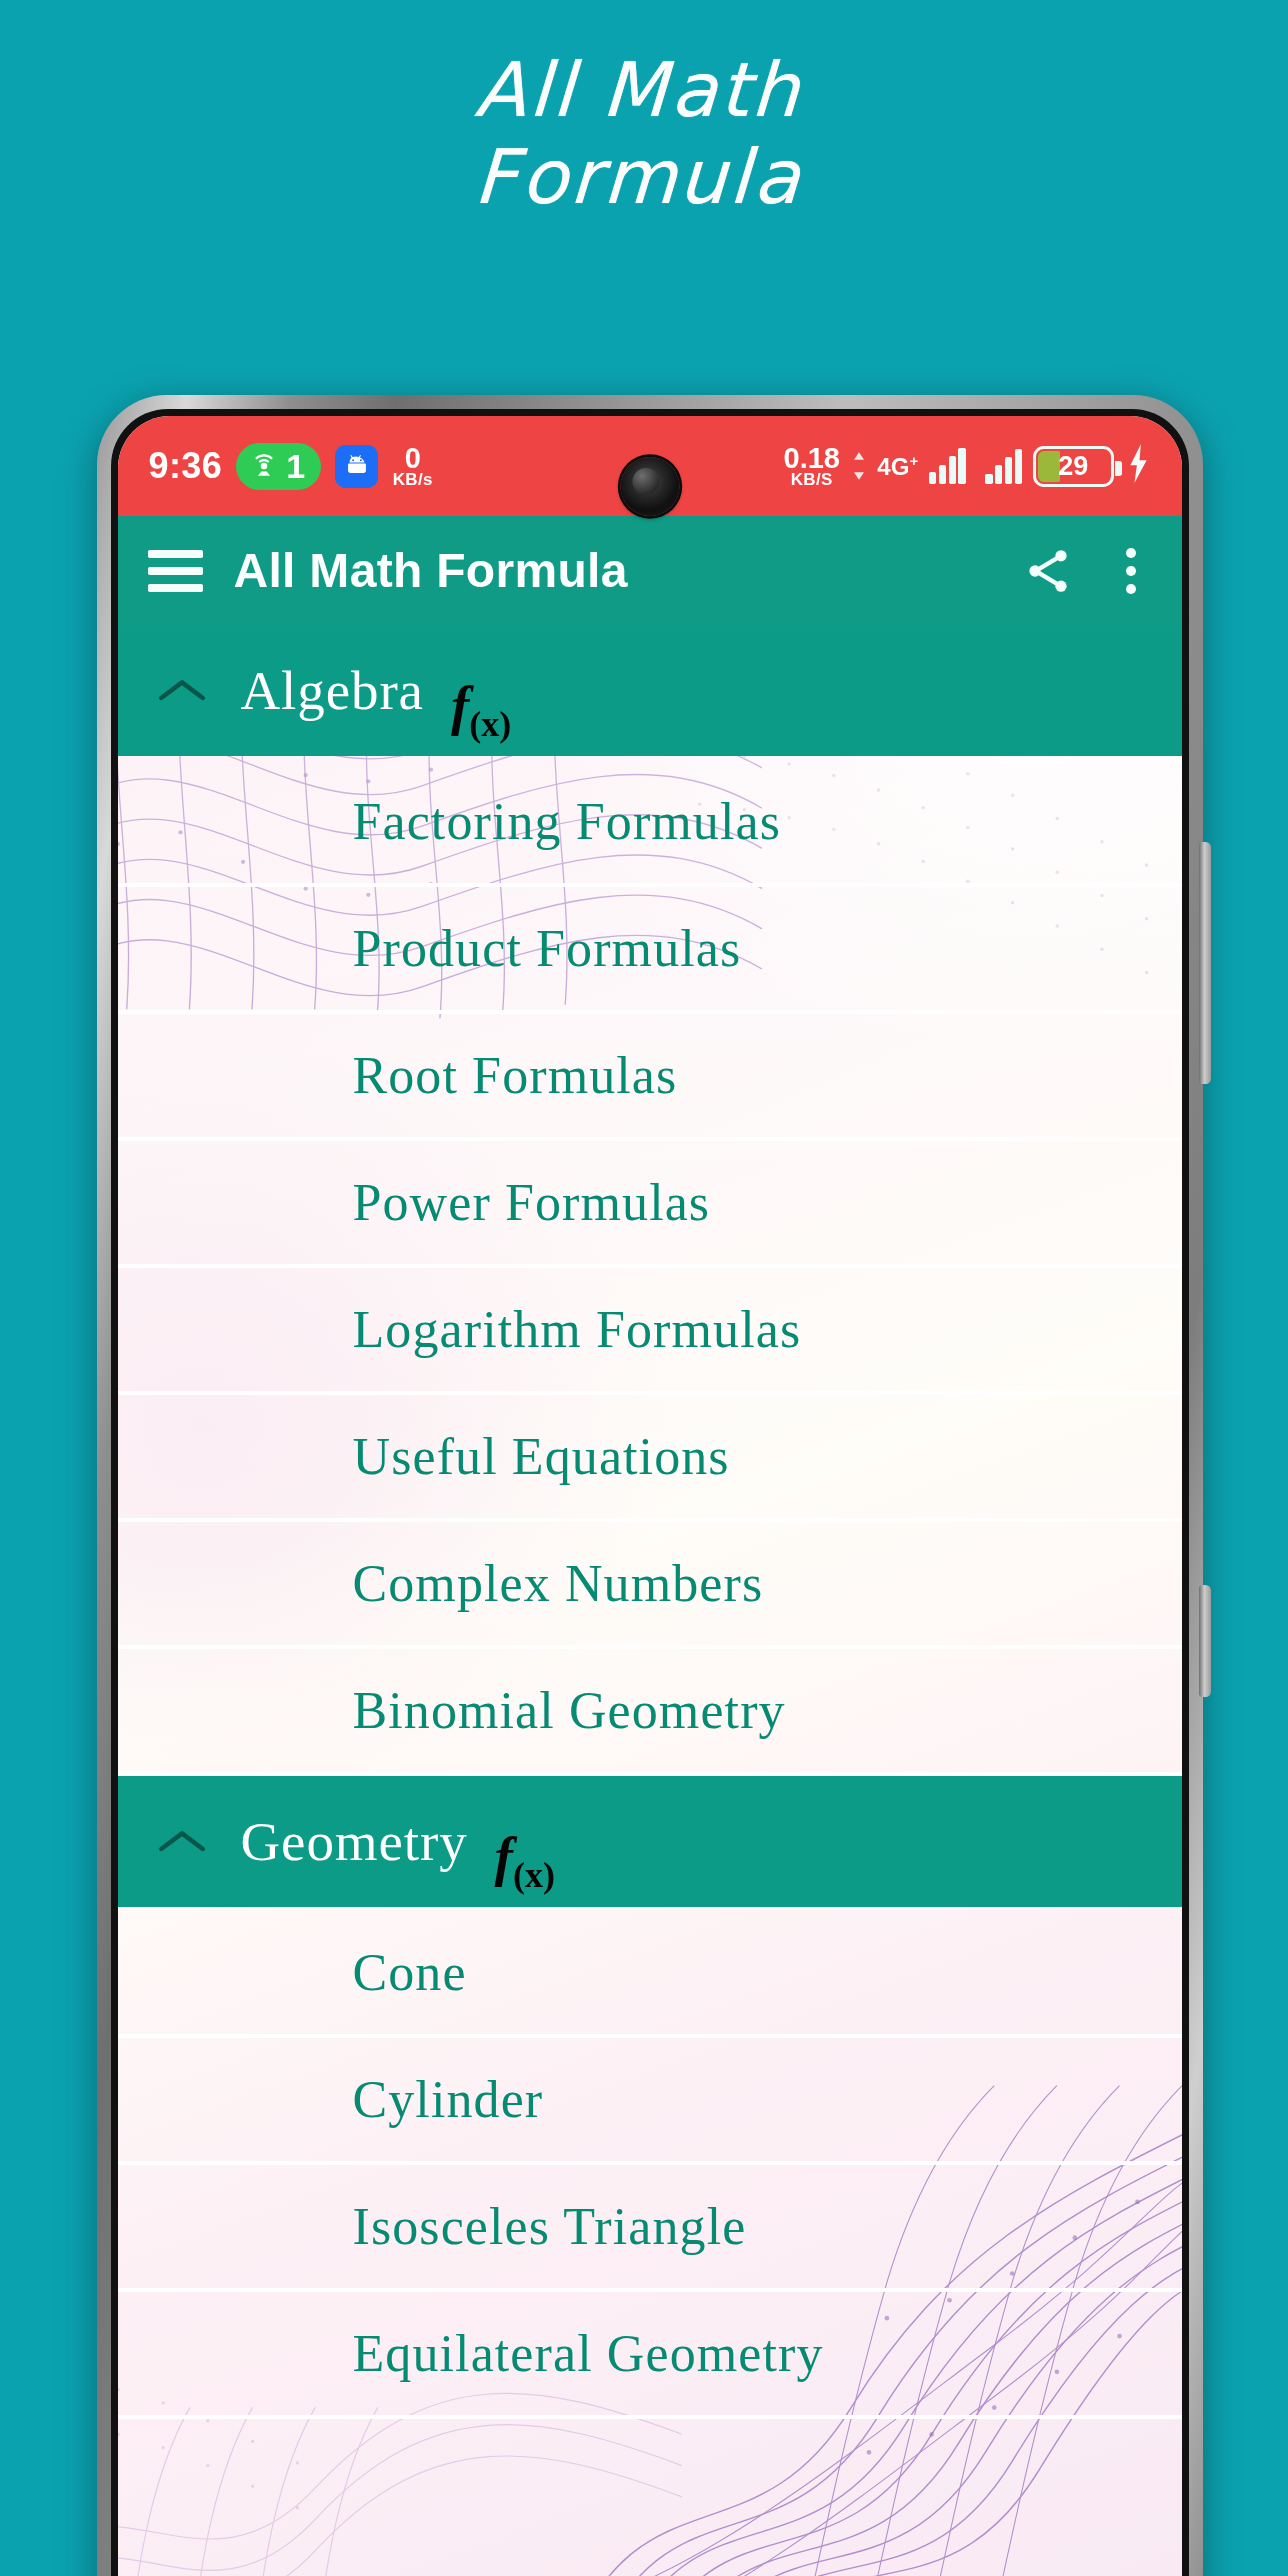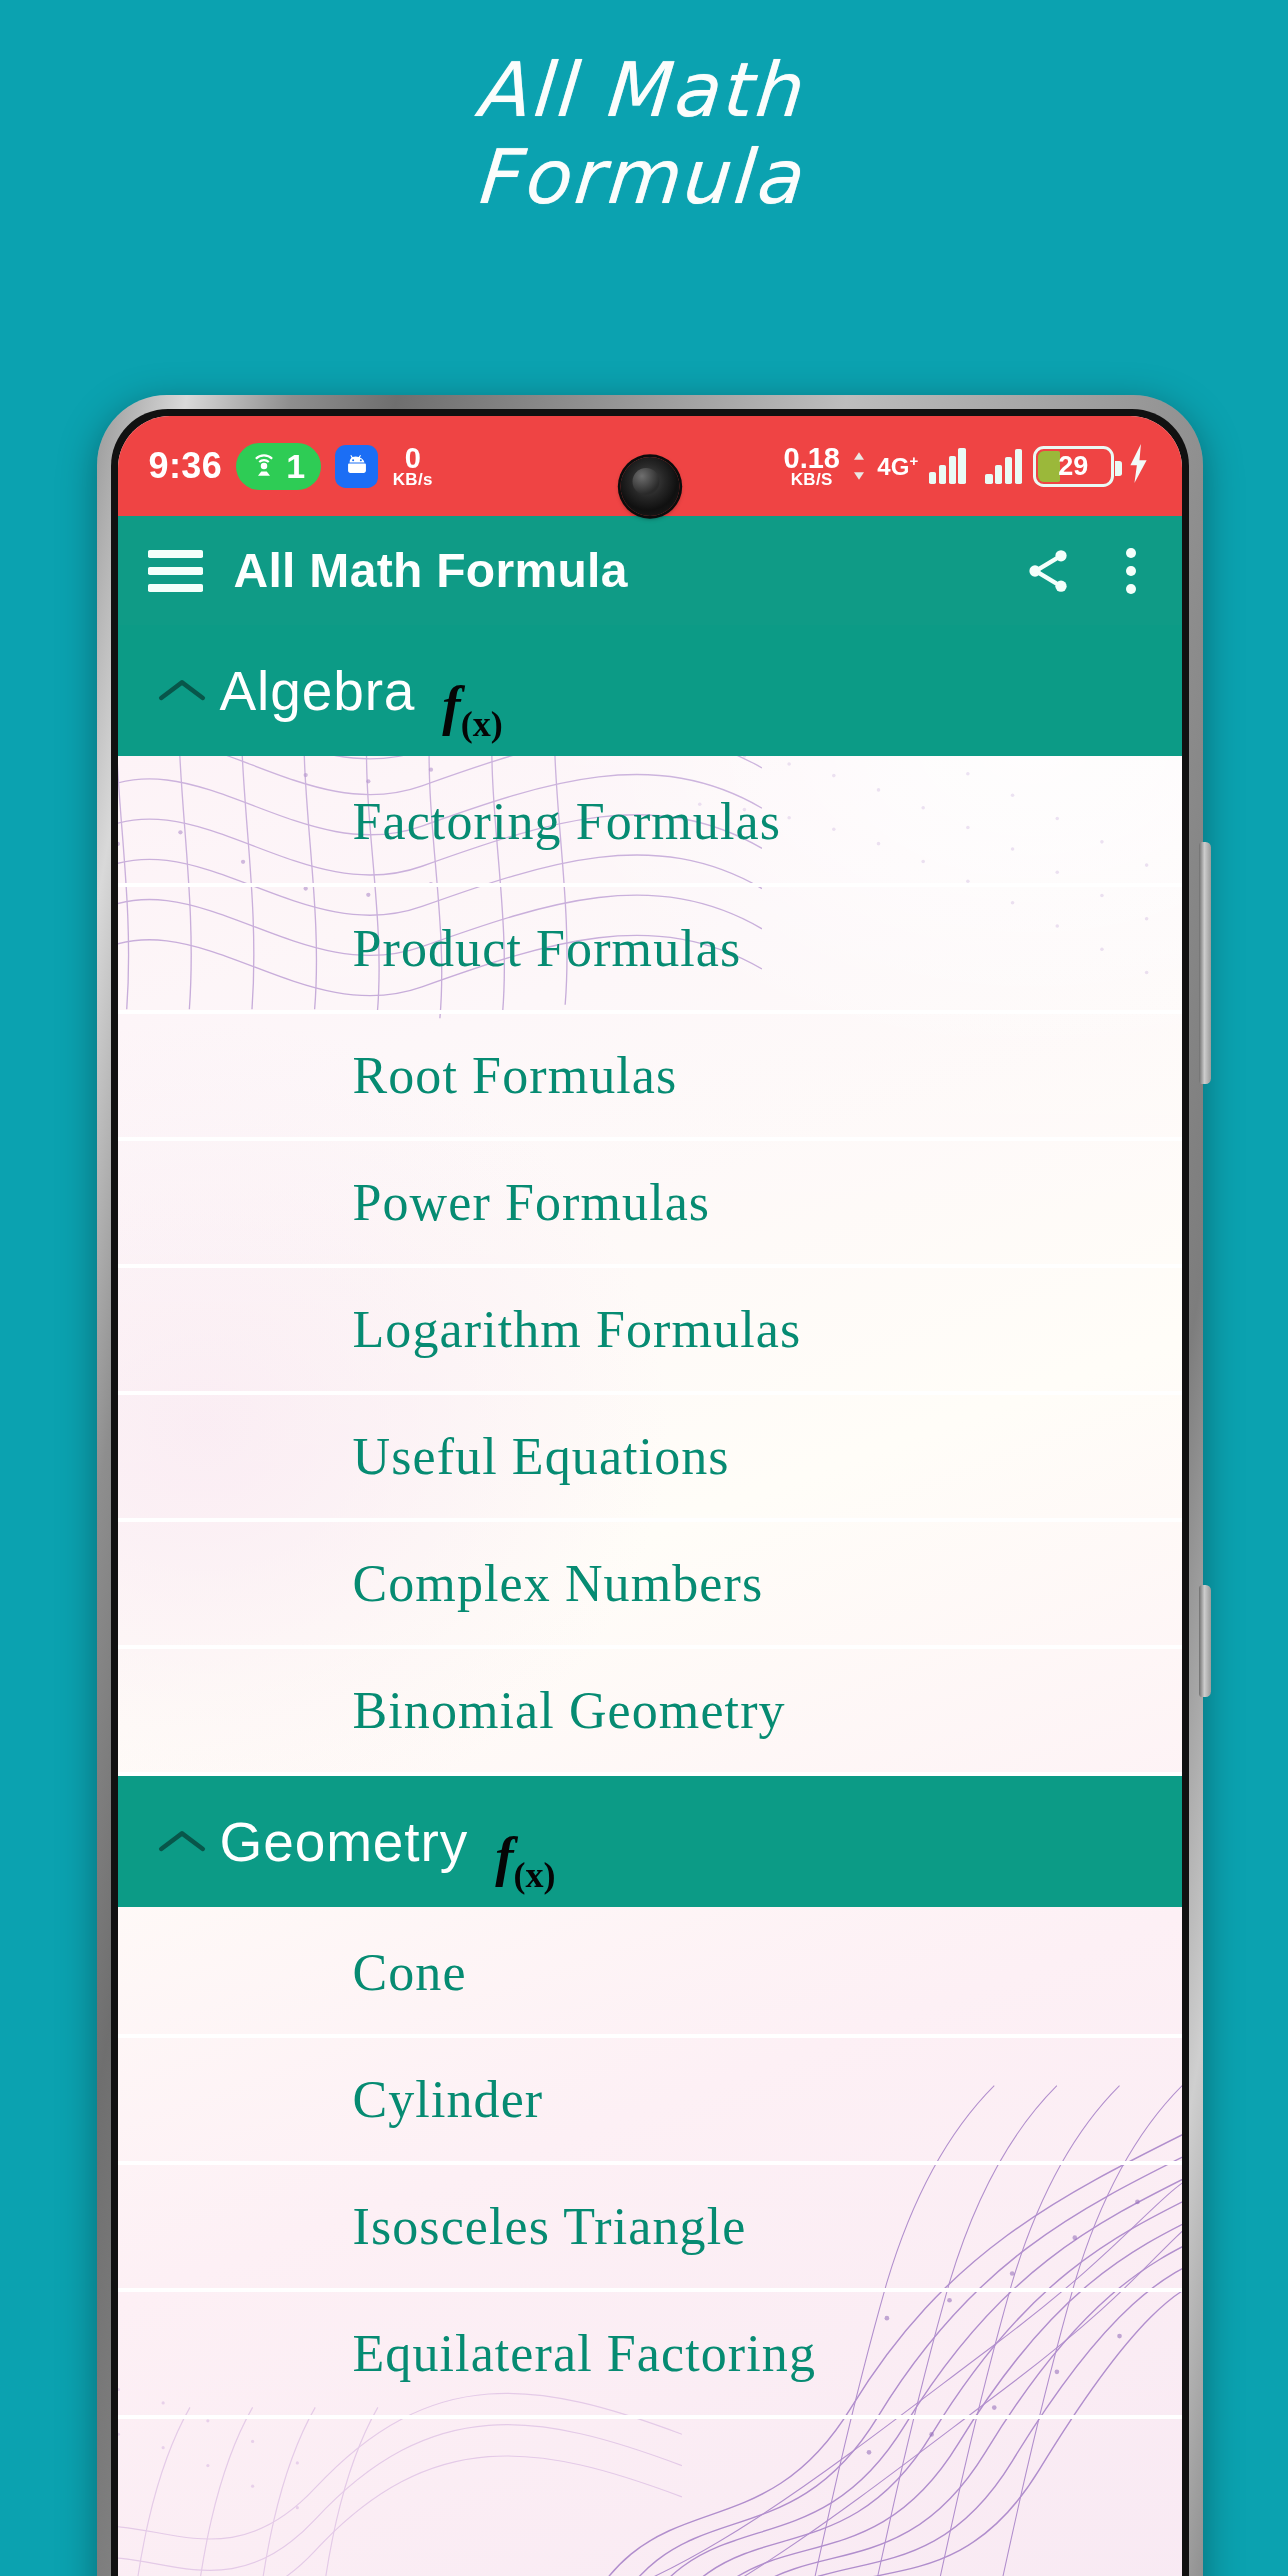--- a/index.html
+++ b/index.html
@@ -180,24 +180,24 @@
     margin:0 0 3.6px 0;
     padding-left:30px;
     cursor:pointer;
   }
   .group-header .chev{
     width:68px; display:flex; align-items:center; justify-content:center;
   }
   .group-header .chev svg{ display:block; }
   .group-title{
     color:#ffffff;
-    font-family:Liberation Sans, sans-serif;
+    font-family:Liberation Serif, serif;
     font-size:55px; font-weight:400;
     letter-spacing:0.9px;
-    margin-left:3px;
+    margin-left:24px;
   }
   .fx{
     margin-left:27px; color:#050505;
     font-family:"Liberation Serif", serif;
     font-size:55px; font-weight:700; font-style:italic;
     line-height:1; position:relative; top:19px;
   }
   .fx sub{ font-size:36px; font-style:normal; font-weight:700; }
 
   .row{
@@ -521,21 +521,21 @@
           <div class="row">
             <span class="row-label">Cone</span>
           </div>
           <div class="row">
             <span class="row-label">Cylinder</span>
           </div>
           <div class="row">
             <span class="row-label">Isosceles Triangle</span>
           </div>
           <div class="row">
-            <span class="row-label">Equilateral Factoring</span>
+            <span class="row-label">Equilateral Geometry</span>
           </div>
 
         </div>
       </div>
 
     </div>
   </div>
 </div>
 
 

